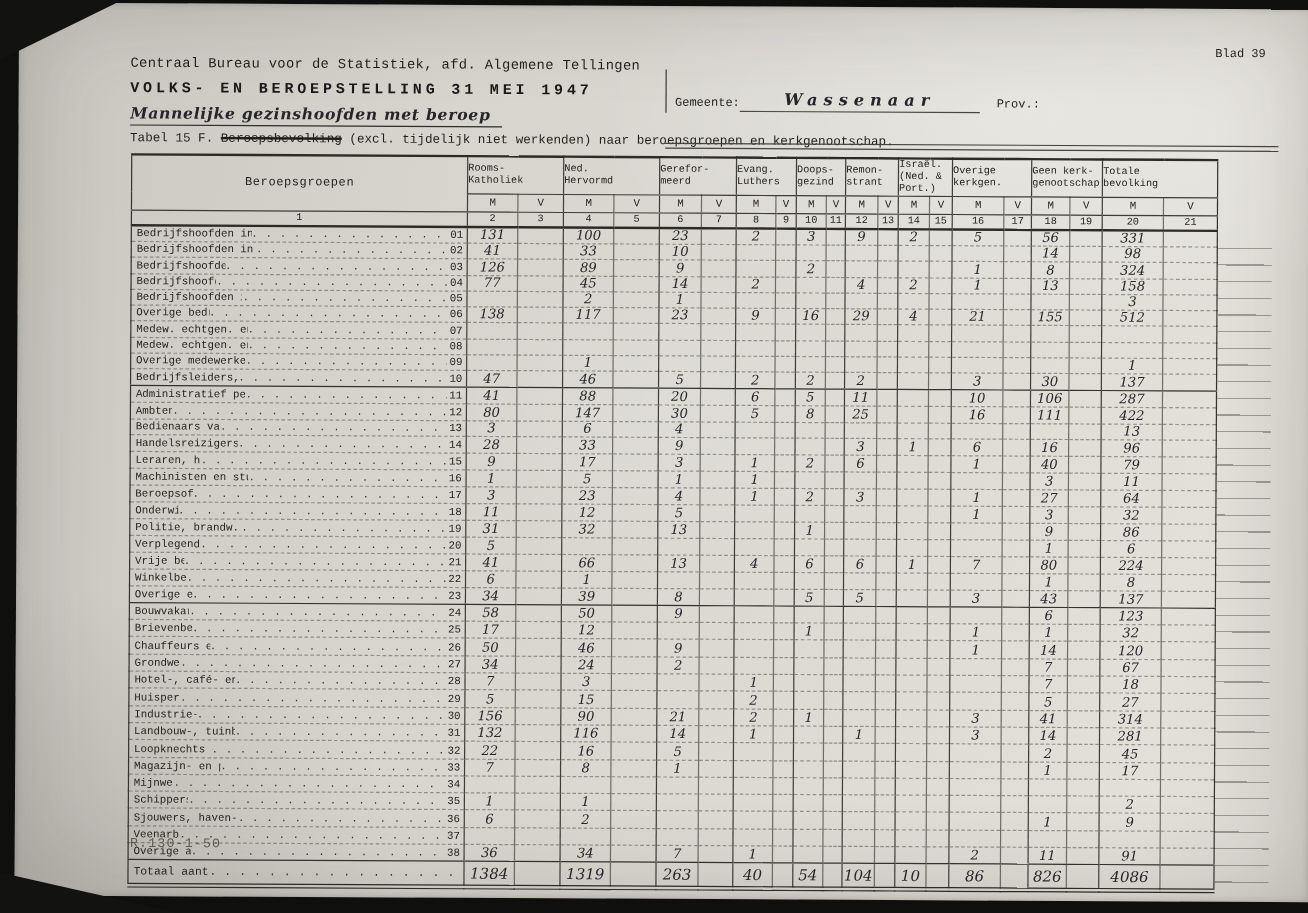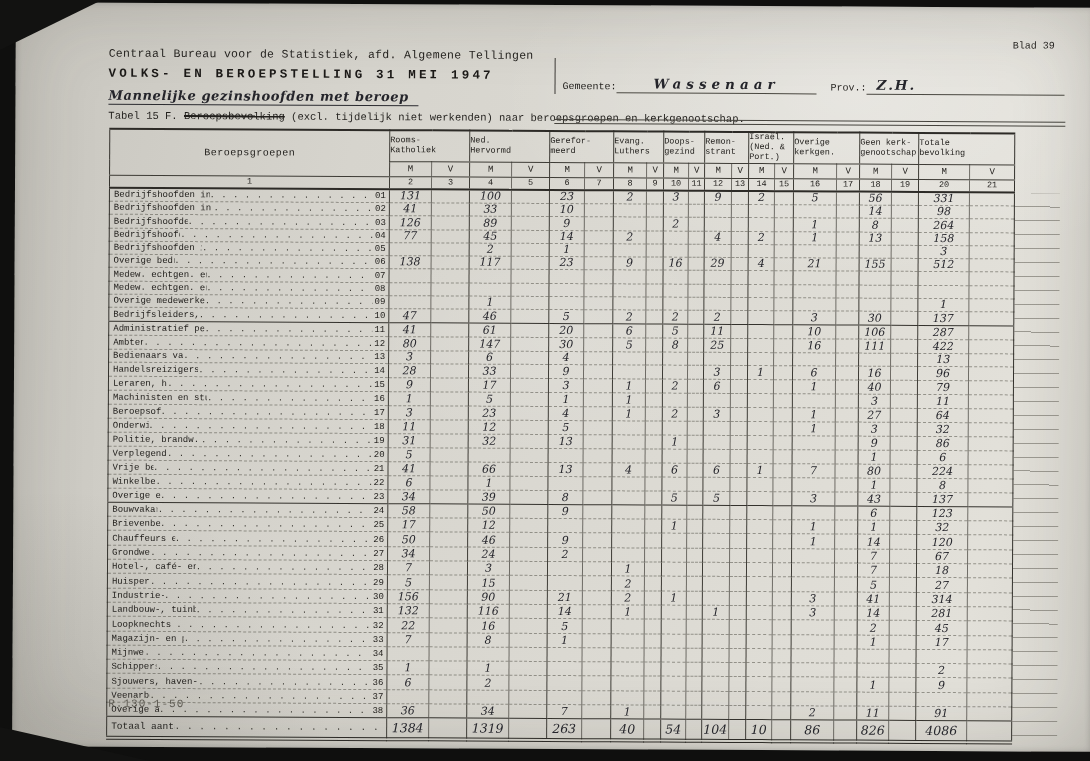--- a/index.html
+++ b/index.html
@@ -101,21 +101,20 @@
       <div class="org typed">Centraal Bureau voor de Statistiek, afd. Algemene Tellingen</div>
       <div class="title typed">VOLKS- EN BEROEPSTELLING 31 MEI 1947</div>
       <div class="subtitle hw">Mannelijke gezinshoofden met beroep</div>
       <div class="caption"><span>Tabel 15 F. </span><span class="struck">Beroepsbevolking</span><span> (excl. tijdelijk niet werkenden) naar beroepsgroepen en kerkgenootschap.</span></div>
       <div class="blad">Blad 39</div>
 
       <div class="gembox">
         <span class="lbl">Gemeente:</span>
         <span class="hw field gem-val">Wassenaar</span>
         <span class="lbl prov-lbl">Prov.:</span>
-        <span class="hw field prov-val">Z.H.</span>
       </div>
       <div class="hrule"></div>
 
       <table class="census">
         <colgroup>
           <col class="c-label">
             <col class="c1m">
             <col class="c1v">
             <col class="c2m">
             <col class="c2v">
@@ -305,21 +304,21 @@
               <td class="val m hwv">2</td>
               <td class="val v"></td>
               <td class="val m"></td>
               <td class="val v"></td>
               <td class="val m"></td>
               <td class="val v"></td>
               <td class="val m hwv">1</td>
               <td class="val v"></td>
               <td class="val m hwv">8</td>
               <td class="val v"></td>
-              <td class="val m hwv">264</td>
+              <td class="val m hwv">324</td>
               <td class="val v"></td>
             </tr>
             <tr class="s1">
               <td class="label-cell">
                 <div class="labwrap">
                   <span class="lab">Bedrijfshoofden winkeliers</span>
                   <span class="dots"></span>
                   <span class="rownr">04</span>
                 </div>
               </td>
@@ -521,21 +520,21 @@
             <tr class="s2">
               <td class="label-cell">
                 <div class="labwrap">
                   <span class="lab">Administratief personeel (geen overheid).</span>
                   <span class="dots"></span>
                   <span class="rownr">11</span>
                 </div>
               </td>
               <td class="val m hwv">41</td>
               <td class="val v"></td>
-              <td class="val m hwv">61</td>
+              <td class="val m hwv">88</td>
               <td class="val v"></td>
               <td class="val m hwv">20</td>
               <td class="val v"></td>
               <td class="val m hwv">6</td>
               <td class="val v"></td>
               <td class="val m hwv">5</td>
               <td class="val v"></td>
               <td class="val m hwv">11</td>
               <td class="val v"></td>
               <td class="val m"></td>

